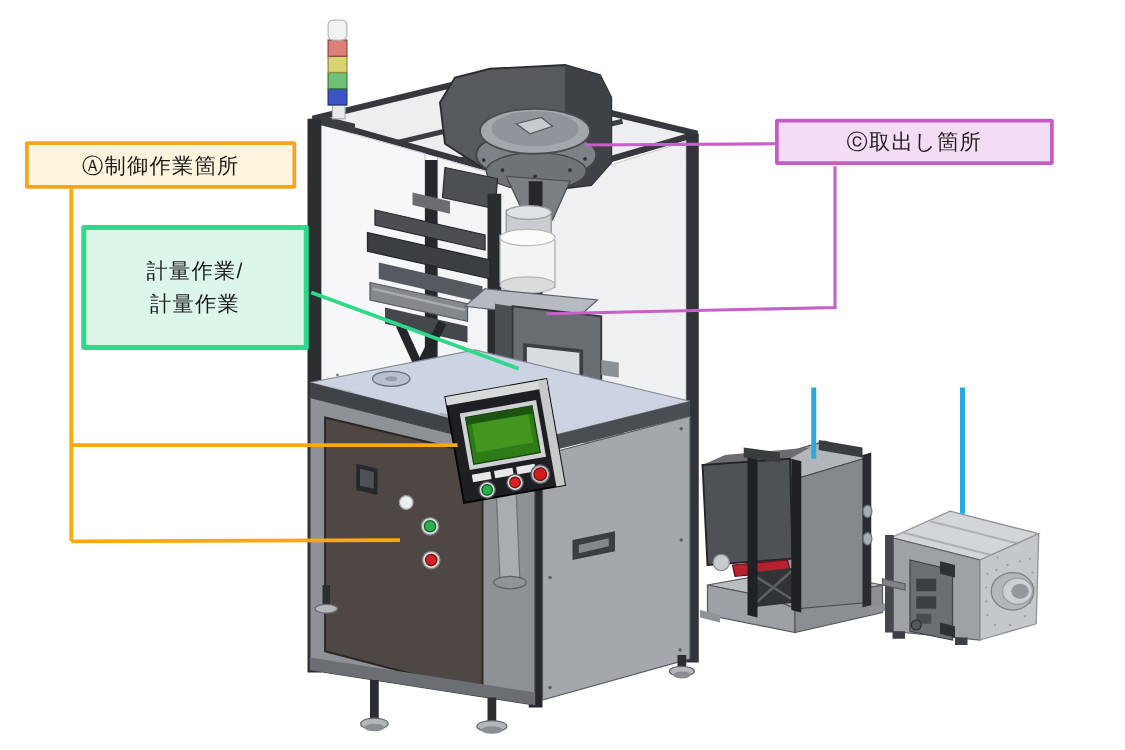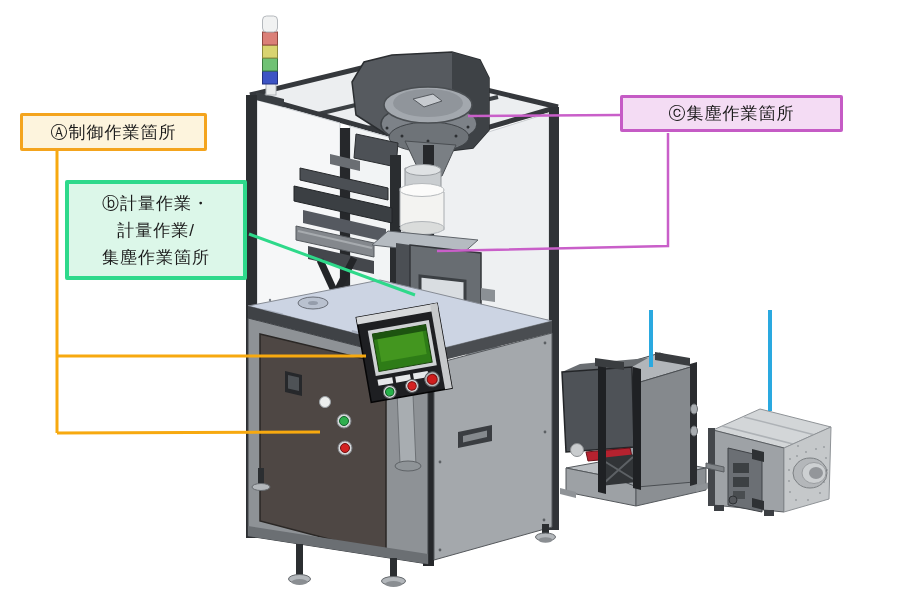--- a/index.html
+++ b/index.html
@@ -2,21 +2,21 @@
 <html><head>
 <meta charset="utf-8">
 <style>
   html,body{margin:0;padding:0;background:#ffffff;}
   #stage{position:relative;width:900px;height:600px;background:#ffffff;overflow:hidden;
          font-family:"Liberation Sans","DejaVu Sans",sans-serif;}
   #machine-svg{position:absolute;left:0;top:0;width:900px;height:600px;}
   .callout{position:absolute;box-sizing:border-box;display:flex;flex-direction:column;
            align-items:center;justify-content:center;text-align:center;color:#1b1b1b;
            font-size:17px;letter-spacing:1px;border-radius:2px;}
-  .callout-a{left:20px;top:113px;width:187px;height:38px;border:3px solid #F4A41D;background:#FDF4DD;}
+  .callout-a{left:20px;top:113px;width:217px;height:38px;border:3px solid #F4A41D;background:#FDF4DD;}
   .callout-b{left:65px;top:180px;width:182px;height:100px;border:4px solid #2ED98B;background:#DCF7E9;line-height:27px;}
   .callout-c{left:620px;top:95px;width:223px;height:37px;border:3px solid #C55BC5;background:#F4DCF4;}
   .callout-d{left:624px;top:272px;width:226px;height:38px;border:4px solid #29A7E1;background:#96D8F3;}
 </style>
 </head>
 <body>
 
 <div id="stage">
 
 <svg id="machine-svg" viewBox="0 0 900 600">
@@ -254,23 +254,22 @@
     <path d="M468,116 L620,115 M668,133 L668,246 L437,251" stroke-width="2.5" stroke="#C95FC9"></path>
     <path d="M651,310 L651,367 M770,310 L770,411" stroke-width="4" stroke="#2AA9E0"></path>
   </g>
 </svg>
 
 <div class="callout callout-a">
   <span>Ⓐ制御作業箇所</span>
 </div>
 
 <div class="callout callout-b">
-  <span>ⓑ計量作業・</span>
   <span>計量作業/</span>
-  <span>集塵作業箇所</span>
+  <span>計量作業</span>
 </div>
 
 <div class="callout callout-c">
-  <span>ⓒ集塵作業箇所</span>
+  <span>ⓒ取出し箇所</span>
 </div>
 
 
 </div>
 
 </body></html>

